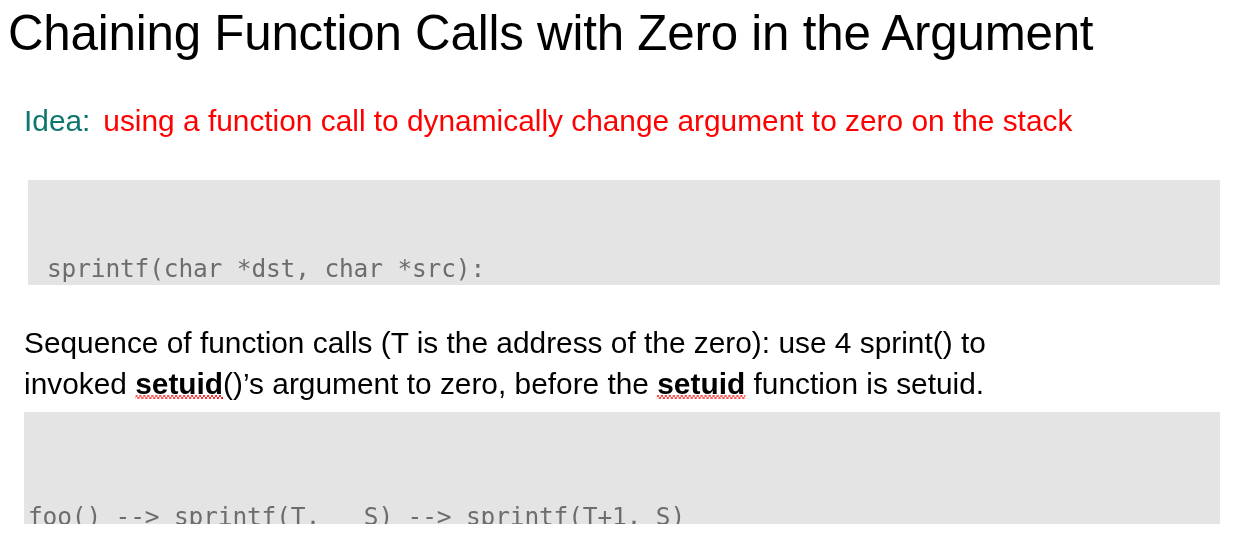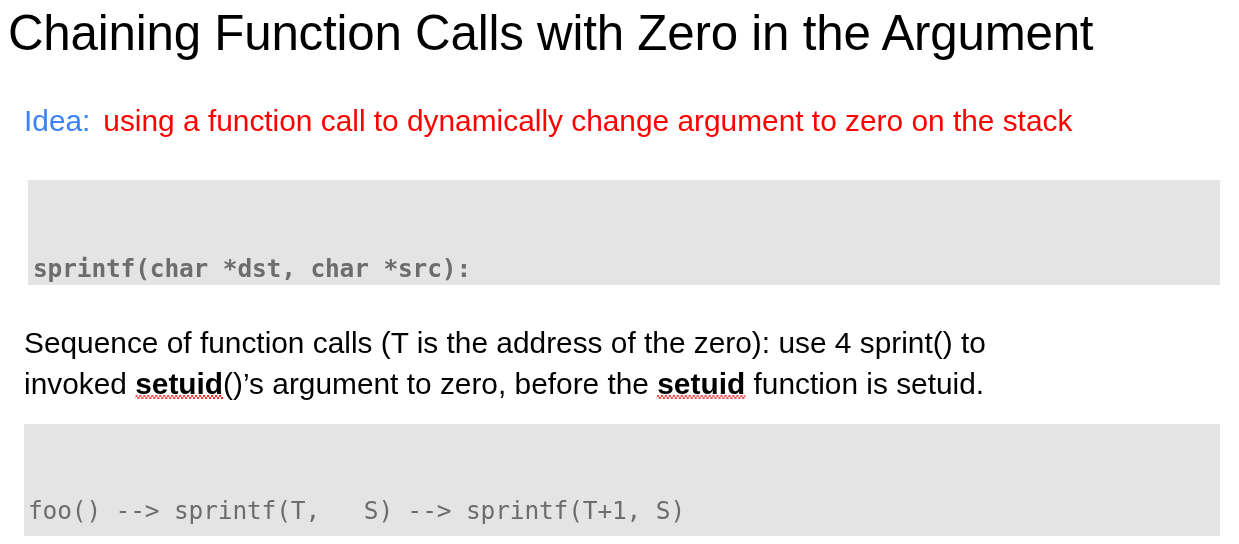--- a/index.html
+++ b/index.html
@@ -41,52 +41,50 @@
     top: 100px;
     width: 1210px;
     height: 42px;
     line-height: 42px;
     font-size: 30px;
     color: #000000;
     white-space: nowrap;
     transform: scaleX(0.995);
     transform-origin: left center;
   }
-  #idea-line .idea-label { color: #3b82f6; }
+  #idea-line .idea-label { color: #0f766e; }
   #idea-line .idea-text  { color: #ff0000; margin-left: 13px; }
 
   
   .code-block {
     position: absolute;
     background: #e4e4e4;
     font-family: "DejaVu Sans Mono", "Liberation Mono", monospace;
     font-size: 24.5px;
     line-height: 34px;
     color: #6d6d6d;
     white-space: pre;
     overflow: hidden;
     letter-spacing: -0.15px;
   }
   #code-block-sprintf {
     left: 28px;
     top: 180px;
     width: 1192px;
     height: 105px;
-    padding: 4px 0 0 5px;
+    padding: 4px 0 0 19px;
     box-sizing: border-box;
-    font-weight: bold;
   }
   #code-block-sequence {
     left: 24px;
     top: 412px;
     width: 1196px;
     height: 112px;
-    padding: 2px 0 0 4px;
+    padding: 20px 0 0 4px;
     box-sizing: border-box;
-    margin-top: 12px;
   }
   .code-line { display: block; height: 34px; }
 
   
   #sequence-paragraph {
     position: absolute;
     left: 24px;
     top: 322px;
     width: 1180px;
     font-size: 30px;

